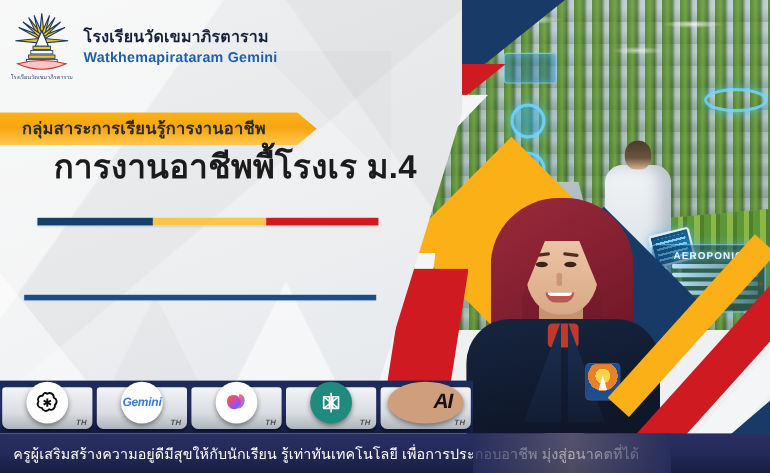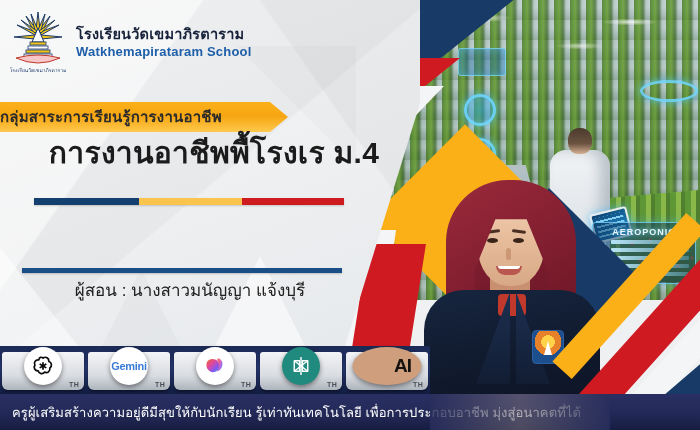--- a/index.html
+++ b/index.html
@@ -265,21 +265,21 @@
   }
 
   
   .ribbon{
     position:absolute;left:0;top:102px;height:30px;width:288px;
     background:linear-gradient(180deg,#fbb019 0%,#f6a612 48%,#ffc94e 100%);
     clip-path:polygon(0 0, calc(100% - 18px) 0, 100% 50%, calc(100% - 18px) 100%, 0 100%);
     display:flex;align-items:center;
   }
   .ribbon span{
-    color:#2b2b2b;font-size:15px;font-weight:bold;letter-spacing:.2px;
+    color:#2b2b2b;font-size:15px;font-weight:bold;margin-left:20px;letter-spacing:.2px;
   }
 
   .course-title{
     position:absolute;left:14px;top:136px;width:400px;
     font-size:30px;font-weight:bold;color:#1b1b1b;letter-spacing:.3px;
     text-align:center;line-height:1.1;
   }
   .tricolor{
     position:absolute;left:34px;top:198px;width:310px;height:7px;display:flex;
     box-shadow:0 1px 2px rgba(0,0,0,.18);
@@ -299,20 +299,21 @@
   }
   .teacher-line{
     position:absolute;left:0;top:276px;width:380px;text-align:center;
     font-size:17px;color:#202020;
   }
 
   
   .ai-bar{
     position:absolute;left:0;top:346px;width:430px;height:48px;
     background:linear-gradient(180deg,#1b2a55 0%,#24346a 45%,#121d41 100%);
+    font-style:italic;
   }
   .keycaps{position:absolute;left:0;top:6px;width:430px;height:40px;display:flex;gap:4px;padding-left:2px;box-sizing:border-box;}
   .keycap{
     position:relative;flex:0 0 82px;height:38px;border-radius:3px 3px 6px 6px;
     background:linear-gradient(180deg,#f3f4f6 0%,#d9dce1 62%,#aeb4bd 100%);
     box-shadow:0 2px 2px rgba(0,0,0,.35);
   }
   .keycap .th-mark{
     position:absolute;right:5px;bottom:2px;font-size:7px;color:#4a4f57;font-weight:bold;letter-spacing:.3px;
   }
@@ -449,38 +450,37 @@
           <rect x="20" y="34" width="16" height="3" fill="#f0c419" stroke="#1b3a6b" stroke-width=".8"></rect>
           <rect x="18" y="38" width="20" height="3" fill="#ffffff" stroke="#1b3a6b" stroke-width=".8"></rect>
           <rect x="16" y="42" width="24" height="3" fill="#f0c419" stroke="#1b3a6b" stroke-width=".8"></rect>
           <rect x="14" y="46" width="28" height="3" fill="#ffffff" stroke="#1b3a6b" stroke-width=".8"></rect>
           <path d="M6 50 Q28 44 50 50 Q28 60 6 50 Z" fill="#f7c6c6" stroke="#c0392b" stroke-width="1"></path>
           <text x="28" y="64" font-size="5" text-anchor="middle" fill="#1b3a6b">โรงเรียนวัดเขมาภิรตาราม</text>
         </svg>
       </div>
       <div class="school-name">
         <div class="th">โรงเรียนวัดเขมาภิรตาราม</div>
-        <div class="en">Watkhemapirataram  School</div>
+        <div class="en">Watkhemapirataram  Gemini</div>
       </div>
     </div>
 
     <div class="ribbon">
       <span>กลุ่มสาระการเรียนรู้การงานอาชีพ</span>
     </div>
 
     <div class="course-title">การงานอาชีพพื้โรงเร ม.4</div>
 
     <div class="tricolor">
       <i class="c1"></i>
       <i class="c2"></i>
       <i class="c3"></i>
     </div>
 
     <div class="blue-rule"></div>
-    <div class="teacher-line">ผู้สอน : นางสาวมนัญญา แจ้งบุรี</div>
   </div>
 
   <div class="ai-bar">
     <div class="keycaps">
 
       <div class="keycap">
         <div class="logo-circle lg-openai">
           <svg viewBox="0 0 32 32" width="26" height="26" aria-hidden="true">
             <g fill="none" stroke="#0b0b0b" stroke-width="2.1" stroke-linejoin="round">
               <path d="M16 6.2c3.3-2.4 7.6.3 7.2 4.2 3.6 1.1 4.4 6.1 1.2 8.1.9 3.8-3.1 6.9-6.4 5-2.2 3.1-7.1 2.2-8-1.6-3.7.4-6.2-4-3.9-7 -2-3.2 1.1-7.2 4.7-6.4C11.6 4.8 14 4.6 16 6.2Z"></path>

